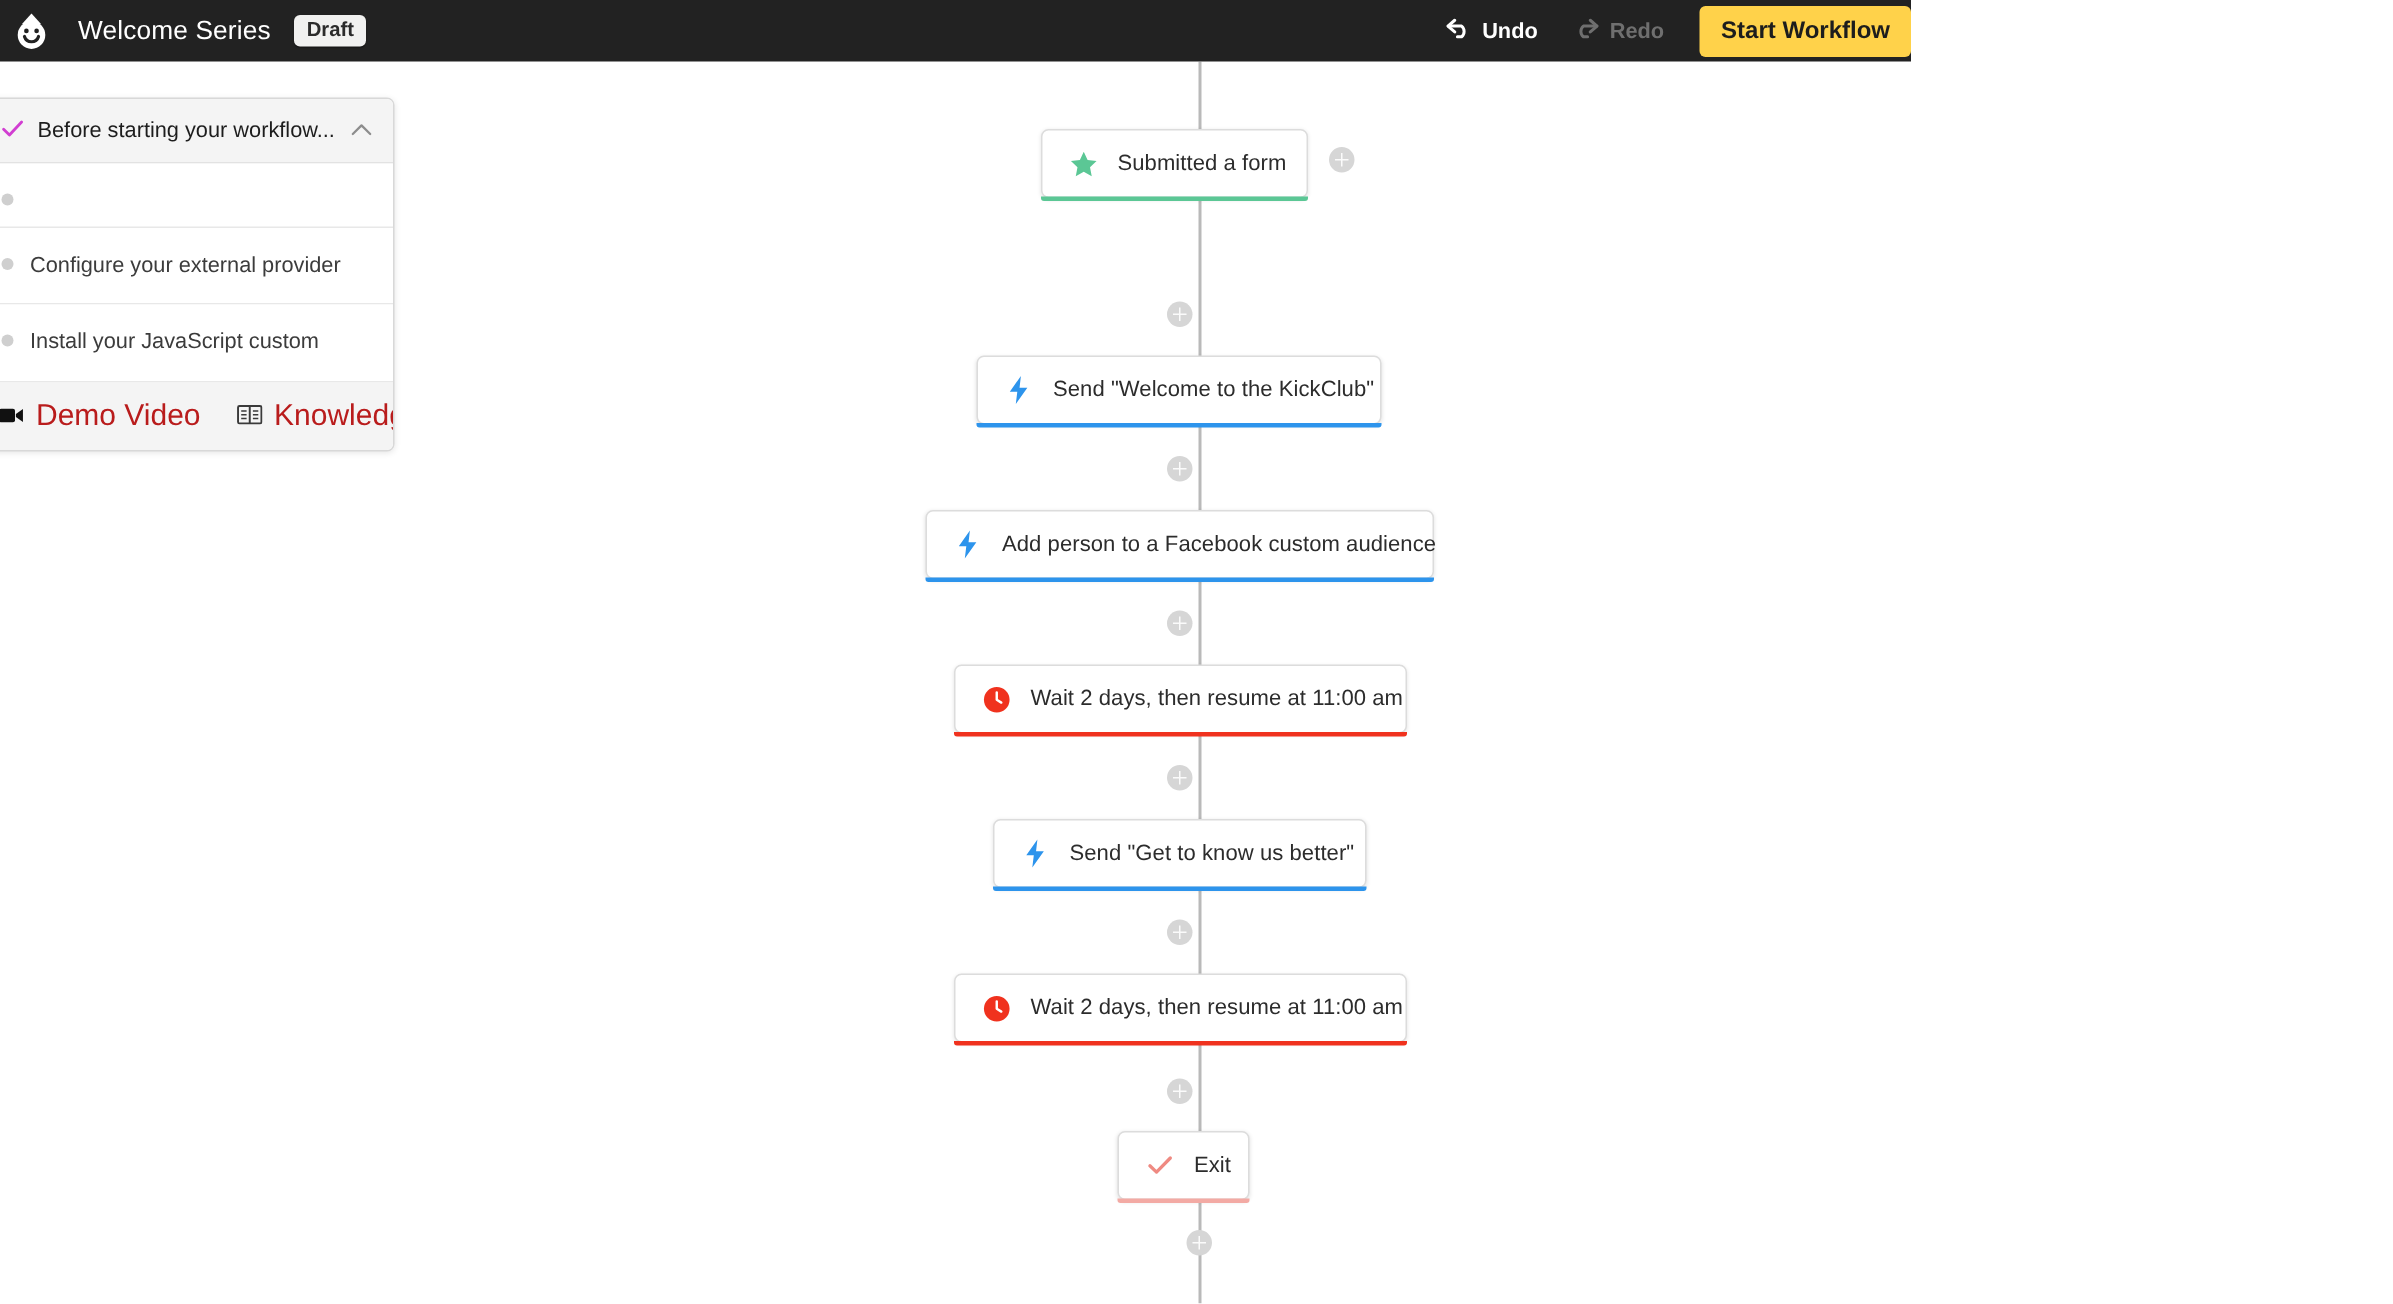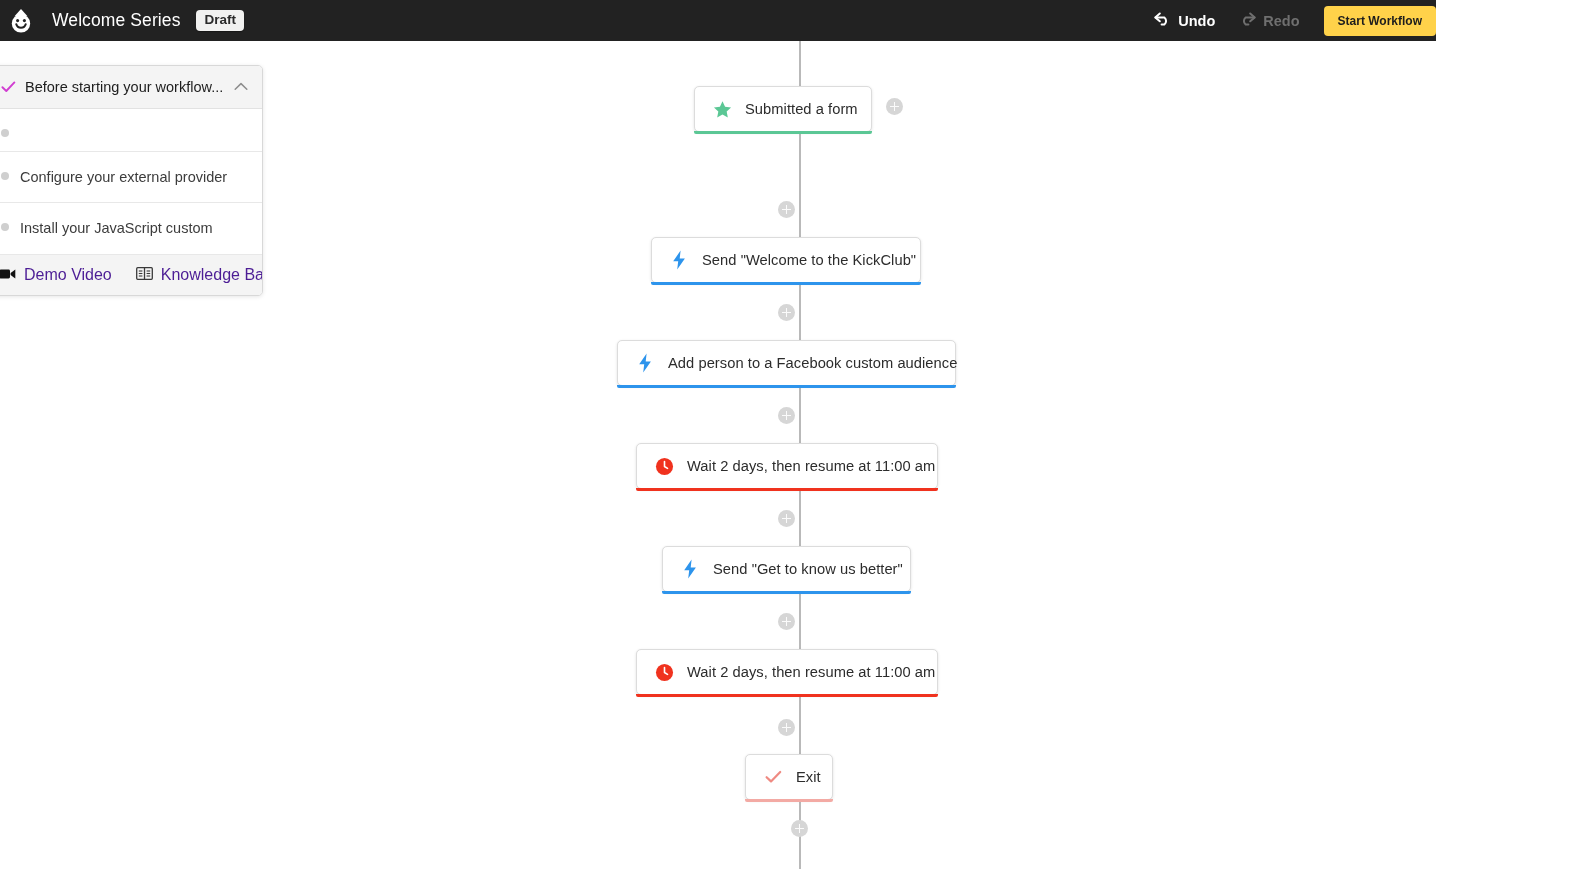--- a/index.html
+++ b/index.html
@@ -9,21 +9,21 @@
     overflow: hidden;
     background: #ffffff;
     font-family: "Liberation Sans", sans-serif;
     -webkit-font-smoothing: antialiased;
   }
 
   
   #topbar {
     position: absolute;
     top: 0; left: 0;
-    width: 1436px;
+    width: 1274px;
     height: 41px;
     background: #222222;
     display: flex;
     align-items: center;
     z-index: 30;
   }
   #logo {
     width: 42px;
     height: 41px;
     display: flex;
@@ -63,21 +63,21 @@
     font-size: 14.5px;
     font-weight: 700;
     padding: 6px 12px;
     white-space: nowrap;
   }
   .tb-action.enabled { color: #ffffff; }
   .tb-action.disabled { color: #6f6f6f; }
   #start-workflow {
     background: #ffd24a;
     color: #1d1d1d;
-    font-size: 12px;
+    font-size: 16px;
     font-weight: 700;
     border: none;
     border-radius: 4px;
     padding: 8px 14px;
     margin-left: 12px;
     cursor: pointer;
     font-family: "Liberation Sans", sans-serif;
     white-space: nowrap;
   }
 
@@ -146,22 +146,22 @@
     display: flex;
     align-items: center;
     background: #f4f4f4;
     padding: 11px 14px 11px 16px;
     gap: 24px;
   }
   .cl-foot {
     display: flex;
     align-items: center;
     gap: 8px;
-    font-size: 16px;
-    color: #4c1d95;
+    font-size: 20px;
+    color: #b91c1c;
     cursor: pointer;
     white-space: nowrap;
     justify-content: flex-end;
   }
 
   
   #canvas {
     position: absolute;
     top: 41px; left: 0;
     width: 1595px;

